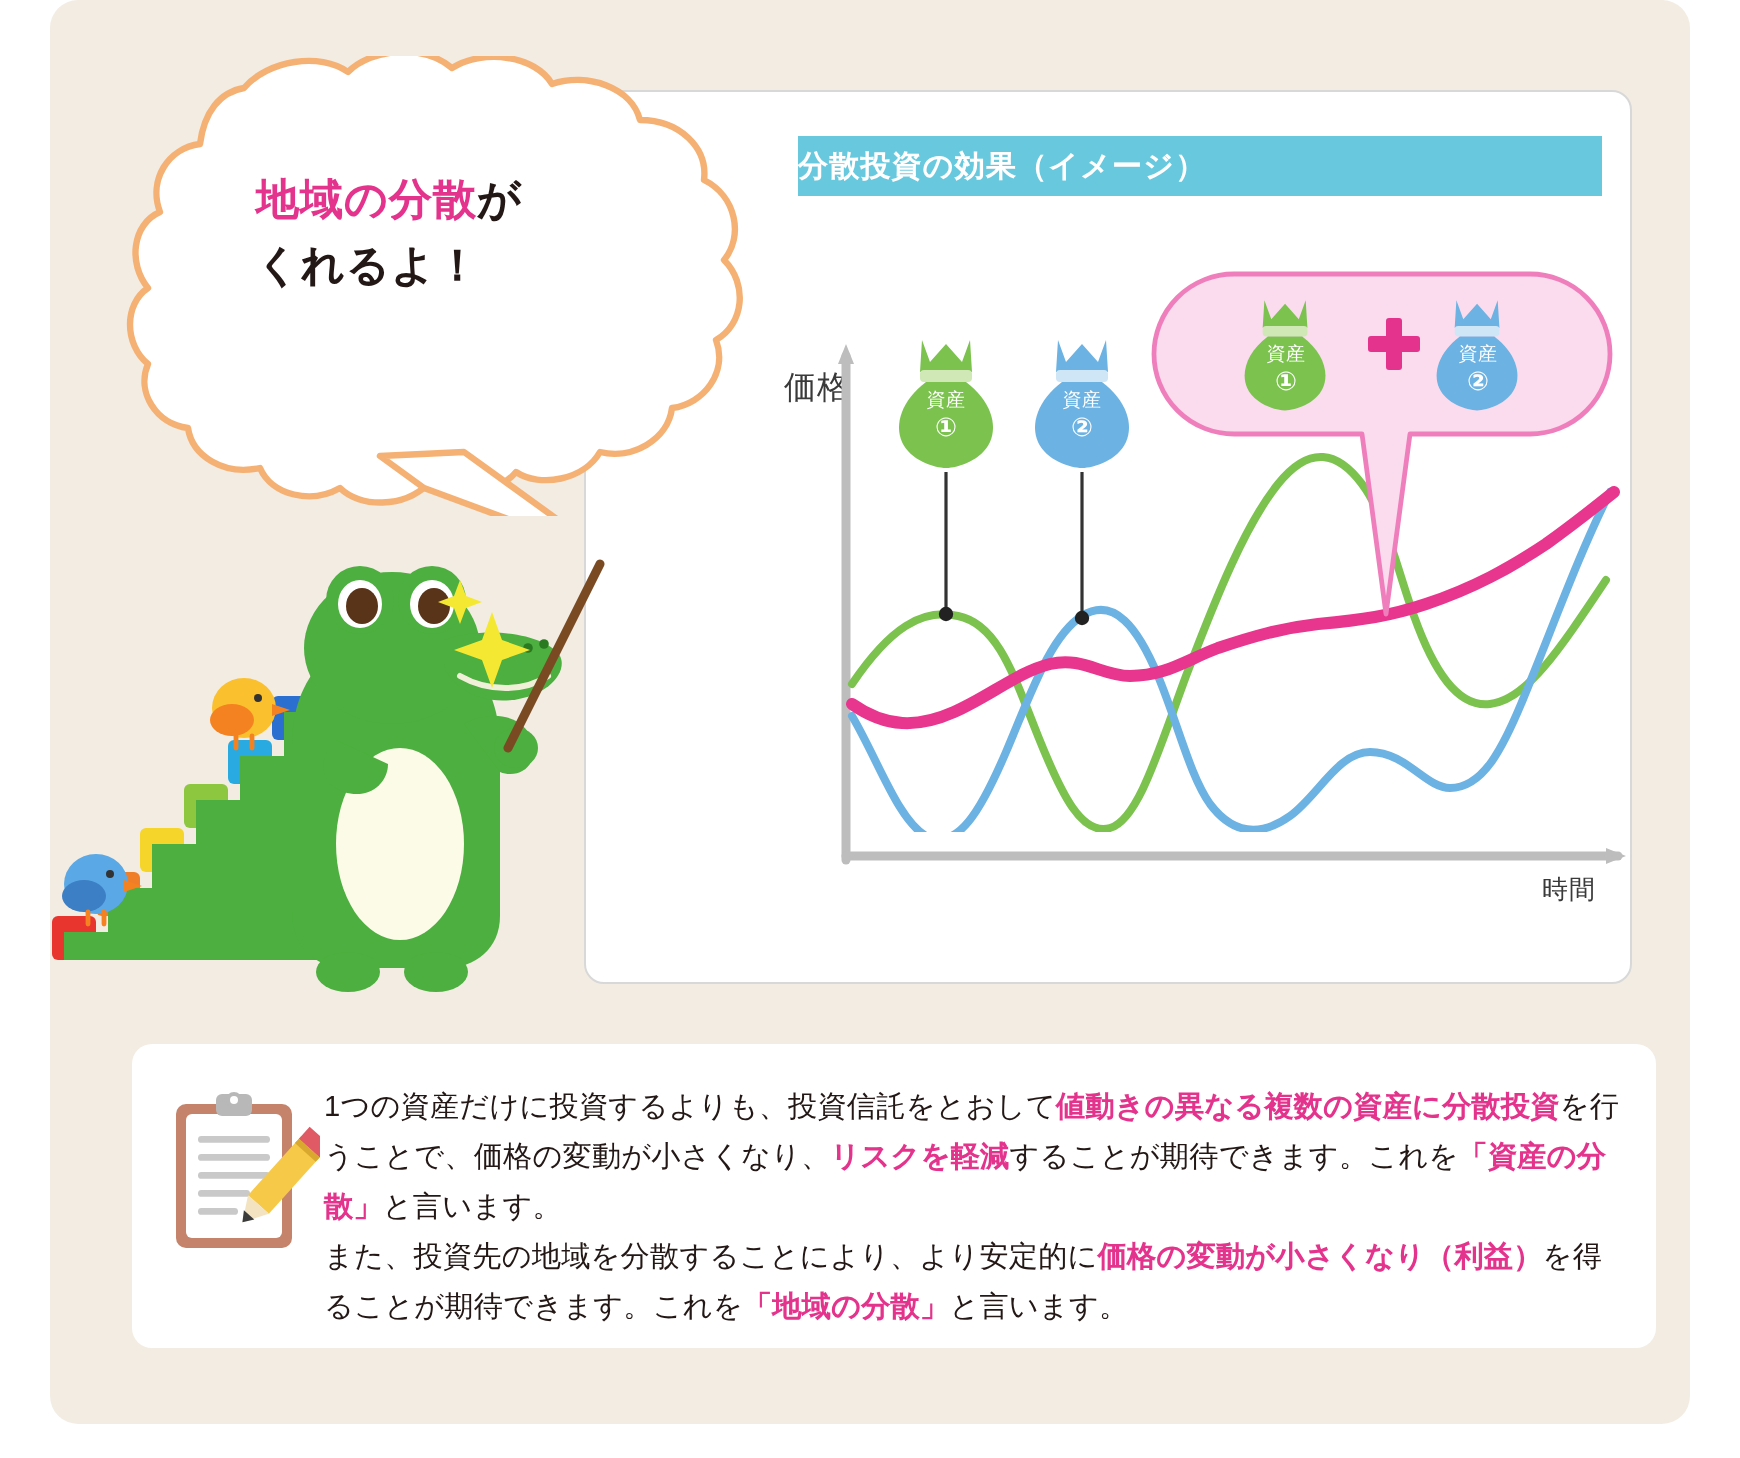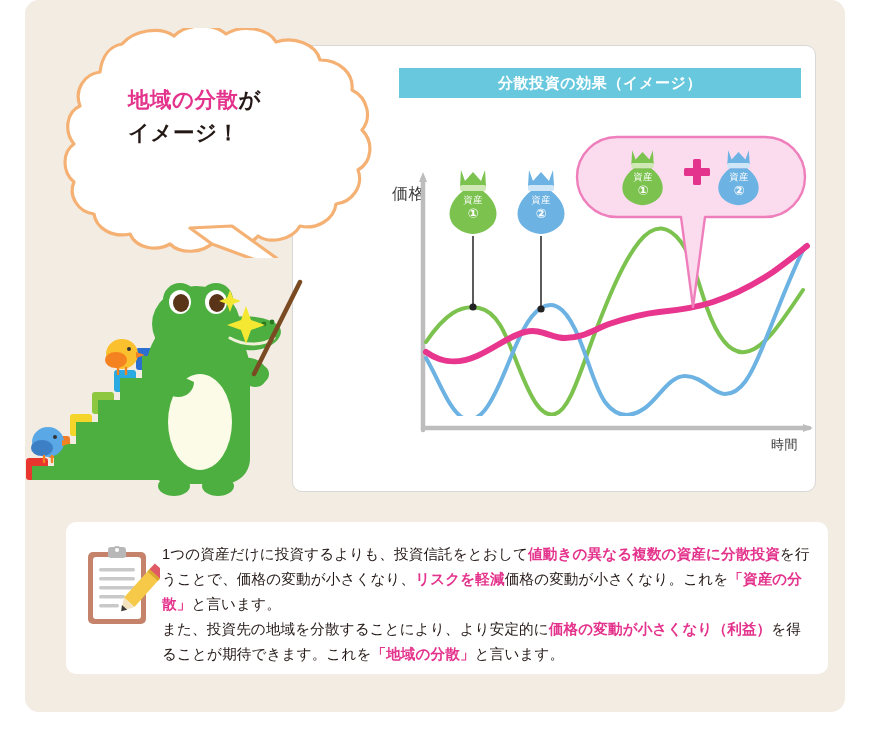--- a/index.html
+++ b/index.html
@@ -27,21 +27,21 @@
   
   #mascot{position:absolute;left:18px;top:262px;width:290px;height:240px;z-index:5;}
   
   #chart-card{
     position:absolute;left:292px;top:45px;width:524px;height:447px;
     background:#ffffff;border:1.5px solid #d8d8d8;border-radius:10px;
     box-sizing:border-box;z-index:2;
   }
   #chart-title-bar{
     position:absolute;left:106px;top:22px;width:402px;height:30px;
-    background:#68c8dd;display:flex;align-items:center;justify-content:center;
+    background:#68c8dd;display:flex;align-items:center;justify-content:flex-start;
   }
   #chart-title-bar span{
     color:#ffffff;font-size:15px;font-weight:bold;letter-spacing:.6px;
   }
   #axis-y-label{
     position:absolute;left:99px;top:138px;font-size:16px;color:#3a3a3a;
     letter-spacing:.5px;
   }
   #axis-x-label{
     position:absolute;left:478px;top:390px;font-size:13px;color:#3a3a3a;
@@ -181,21 +181,21 @@
              C232,8 254,16 258,32 C278,32 292,46 290,62 C306,70 310,90 300,102
              C312,114 310,134 296,142 C302,158 290,174 274,176 C272,192 254,202 238,198
              C230,212 208,216 196,208 C186,220 164,222 152,214 C140,226 118,226 108,216
              C94,224 74,220 68,206 C50,210 34,200 32,186 C16,184 6,168 12,154
              C0,144 0,124 12,116 C2,104 4,84 18,78 C12,62 22,46 38,44 C40,28 48,18 60,16 Z" fill="#ffffff" stroke="#f5b173" stroke-width="3.2" stroke-linejoin="round"></path>
     <path d="M128,200 L170,198 L242,250 L150,216 Z" fill="#ffffff" stroke="#f5b173" stroke-width="3.2" stroke-linejoin="round"></path>
     <path d="M134,202 L166,200 L150,212 Z" fill="#ffffff"></path>
   </svg>
   <div id="bubble-text">
     <div><span class="pink">地域の分散</span><span>が</span></div>
-    <div><span>イメージ！</span></div>
+    <div><span>くれるよ！</span></div>
   </div>
 </div>
 
 <div id="mascot">
   <svg width="290" height="240" viewBox="0 0 290 240">
 
     <g>
       <rect x="8" y="196" width="22" height="22" rx="3" fill="#e8352e"></rect>
       <rect x="30" y="174" width="22" height="22" rx="3" fill="#f07d27"></rect>
       <rect x="52" y="152" width="22" height="22" rx="3" fill="#f5d52a"></rect>
@@ -276,19 +276,19 @@
       <rect x="48" y="22" width="14" height="40" fill="#f7c948"></rect>
       <rect x="48" y="16" width="14" height="8" fill="#e05a66"></rect>
       <rect x="48" y="24" width="14" height="3" fill="#d9a92f"></rect>
       <polygon points="48,62 62,62 55,74" fill="#f3e3c0"></polygon>
       <polygon points="51.5,69 58.5,69 55,74" fill="#3b3b3b"></polygon>
     </g>
   </svg>
 
   <div id="note-text">
     <p>
-      <span>1つの資産だけに投資するよりも、投資信託をとおして</span><span class="pink">値動きの異なる複数の資産に分散投資</span><span>を行うことで、価格の変動が小さくなり、</span><span class="pink">リスクを軽減</span><span>価格の変動が小さくなり。これを</span><span class="pink">「資産の分散」</span><span>と言います。</span>
+      <span>1つの資産だけに投資するよりも、投資信託をとおして</span><span class="pink">値動きの異なる複数の資産に分散投資</span><span>を行うことで、価格の変動が小さくなり、</span><span class="pink">リスクを軽減</span><span>することが期待できます。これを</span><span class="pink">「資産の分散」</span><span>と言います。</span>
     </p>
     <p>
       <span>また、投資先の地域を分散することにより、より安定的に</span><span class="pink">価格の変動が小さくなり（利益）</span><span>を得ることが期待できます。これを</span><span class="pink">「地域の分散」</span><span>と言います。</span>
     </p>
   </div>
 </div>
 
 </body></html>

